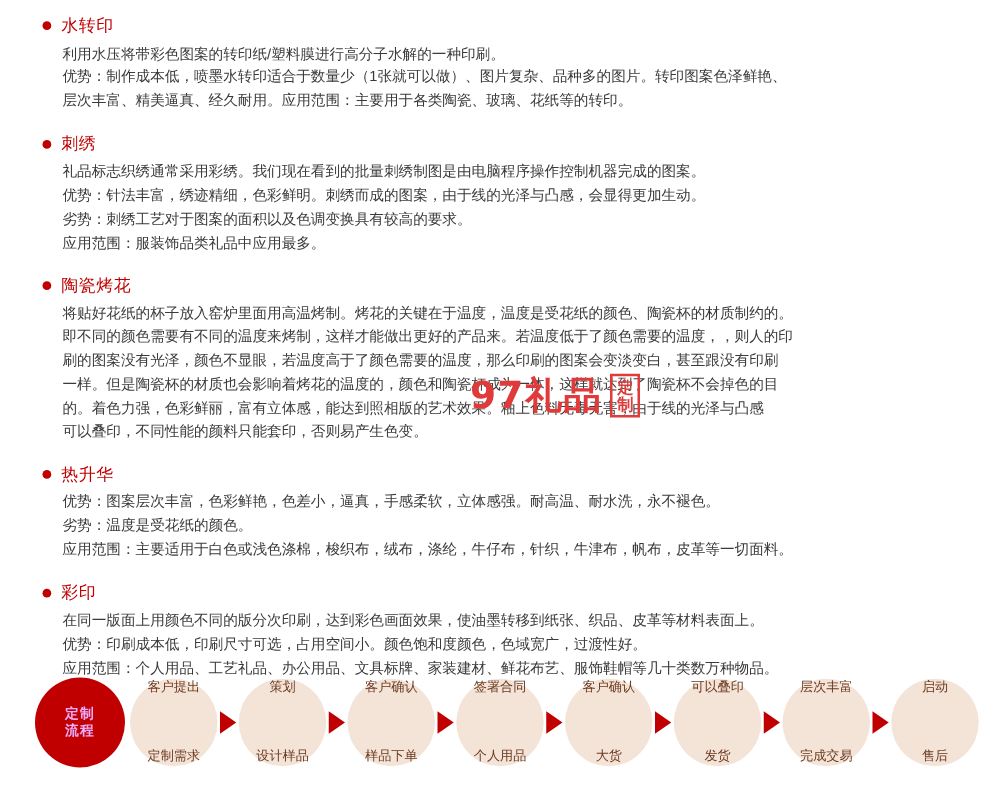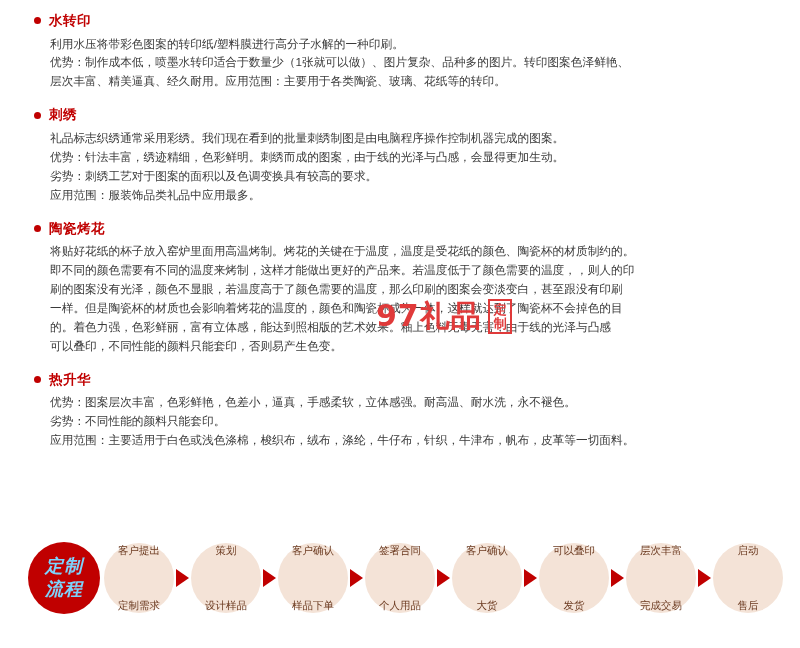--- a/index.html
+++ b/index.html
@@ -26,21 +26,21 @@
   .bullet {
     width: 7px; height: 7px;
     border-radius: 50%;
     background: #c00000;
     margin-right: 8px;
     flex: 0 0 auto;
   }
   .sec-title {
     color: #c00000;
     font-size: 13.5px;
-    font-weight: bold;
+    font-weight: normal;
     letter-spacing: 0.5px;
     line-height: 1;
   }
   .sec-body {
     margin-left: 22px;
     color: #3a3a3a;
     font-size: 11.7px;
     line-height: 1.62;
   }
   .sec-body p { margin: 0; }
@@ -78,31 +78,30 @@
     left: 28px;
     bottom: 34px;
     display: flex;
     align-items: center;
     height: 72px;
   }
   .flow-badge {
     width: 72px; height: 72px;
     border-radius: 50%;
     background: #c00000;
-    color: #7dd3fc;
+    color: #f0abfc;
     display: flex;
     flex-direction: column;
     align-items: center;
     justify-content: center;
-    font-size: 18px;
+    font-size: 11px;
     font-weight: bold;
     letter-spacing: 1px;
     line-height: 1.3;
     flex: 0 0 auto;
-    font-style: italic;
   }
   .flow-node {
     width: 70px; height: 70px;
     border-radius: 50%;
     background: #f4e3d7;
     color: #6b3a20;
     display: flex;
     flex-direction: column;
     align-items: center;
     justify-content: center;
@@ -167,25 +166,36 @@
     </div>
   </div>
 
   <div class="section">
     <div class="sec-head">
       <span class="bullet"></span>
       <span class="sec-title">热升华</span>
     </div>
     <div class="sec-body">
       <p>优势：图案层次丰富，色彩鲜艳，色差小，逼真，手感柔软，立体感强。耐高温、耐水洗，永不褪色。</p>
-      <p>劣势：不同性能的颜料只能套印。</p>
+      <p>劣势：温度是受花纸的颜色。</p>
       <p>应用范围：主要适用于白色或浅色涤棉，梭织布，绒布，涤纶，牛仔布，针织，牛津布，帆布，皮革等一切面料。</p>
     </div>
   </div>
 
+  <div class="section">
+    <div class="sec-head">
+      <span class="bullet"></span>
+      <span class="sec-title">彩印</span>
+    </div>
+    <div class="sec-body">
+      <p>在同一版面上用颜色不同的版分次印刷，达到彩色画面效果，使油墨转移到纸张、织品、皮革等材料表面上。</p>
+      <p>优势：印刷成本低，印刷尺寸可选，占用空间小。颜色饱和度颜色，色域宽广，过渡性好。</p>
+      <p>应用范围：个人用品、工艺礼品、办公用品、文具标牌、家装建材、鲜花布艺、服饰鞋帽等几十类数万种物品。</p>
+    </div>
+  </div>
 
   <div class="watermark">
     <span class="wm-text">97礼品</span>
     <span class="wm-box">
       <span>定</span><br>
       <span>制</span>
     </span>
   </div>
 
   <div class="flow">

